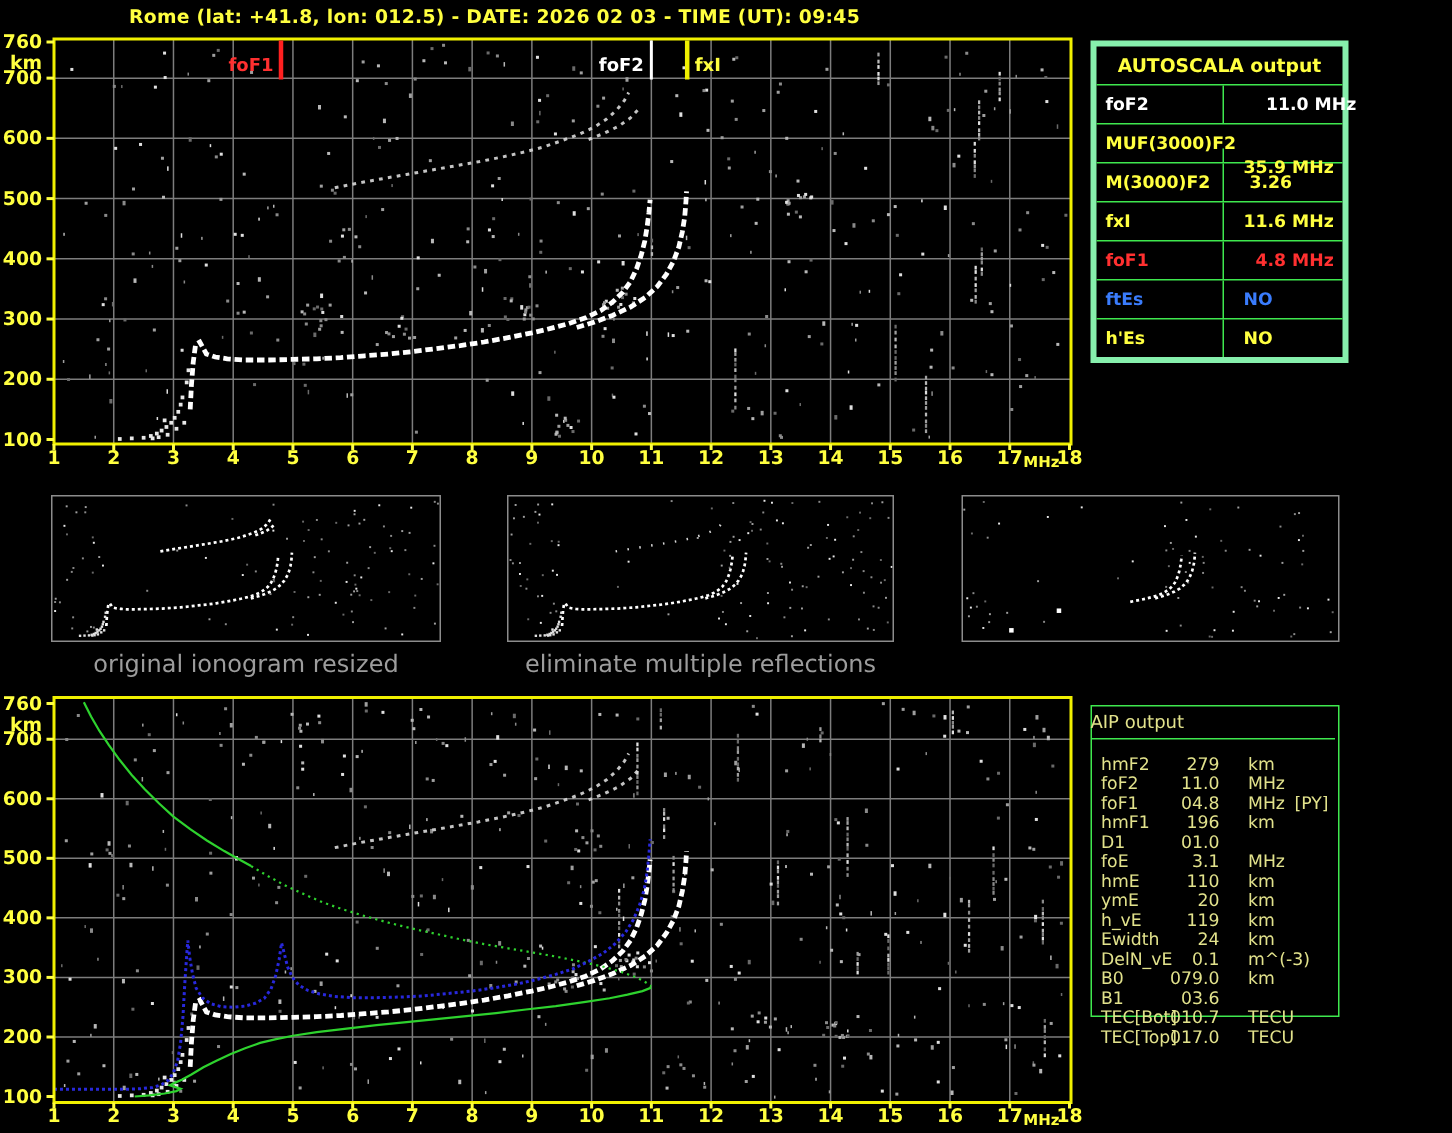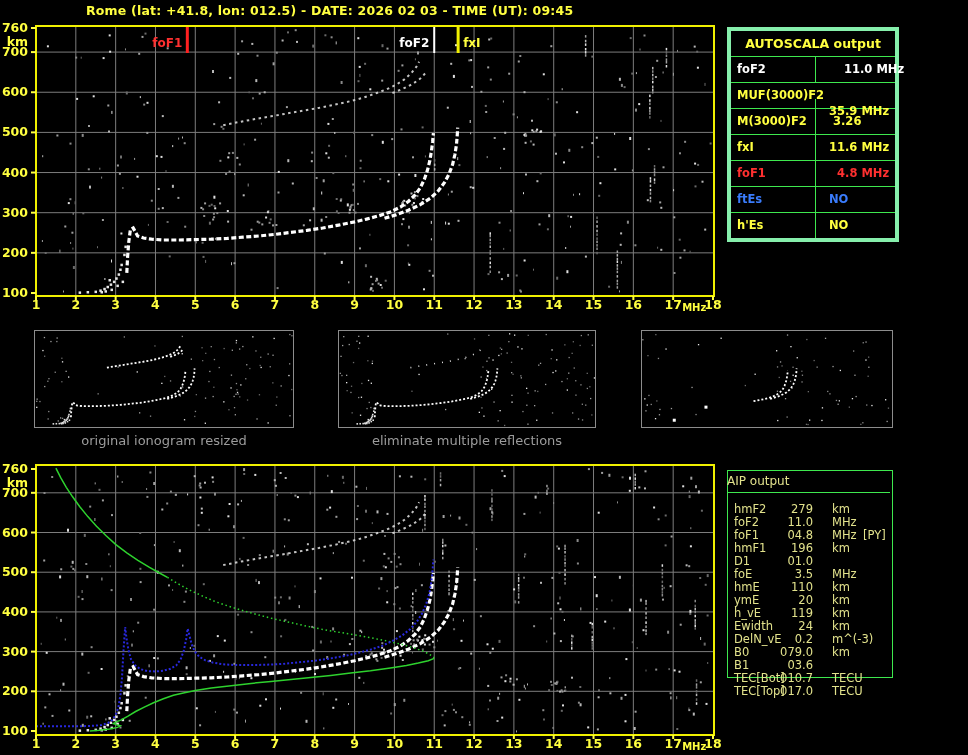--- a/index.html
+++ b/index.html
@@ -14,21 +14,21 @@
   .as-header{height:25px;line-height:25px;text-align:center;color:#ffff40;font-weight:bold;font-size:12.5px;border-bottom:1px solid #3ee84e;}
   .as-row{height:25px;line-height:25px;border-bottom:1px solid #3ee84e;position:relative;font-weight:bold;font-size:11.5px;}
   .as-row:last-child{border-bottom:none;}
   .as-label{position:absolute;left:6px;top:0;white-space:pre;}
   .as-val{position:absolute;left:84px;right:0;top:0;bottom:0;border-left:1px solid #3ee84e;padding-left:13px;white-space:pre;}
   
   .thumb{border:1px solid #8c8c8c;background:#000;}
   #thumb1{left:34px;top:330px;}
   #thumb2{left:338px;top:330px;}
   #thumb3{left:641px;top:330px;}
-  .caption{position:absolute;top:433px;color:#9c9c9c;font-size:13px;text-align:center;}
+  .caption{position:absolute;top:433px;color:#9c9c9c;font-size:16px;text-align:center;}
   #cap1{left:34px;width:260px;}
   #cap2{left:338px;width:258px;}
   #cap3{left:641px;width:252px;}
   
   #aip-border{position:absolute;left:727px;top:470px;width:164px;height:206px;border:1px solid #3ee84e;}
   #aip-title{position:absolute;left:727px;top:474px;width:164px;text-align:left;color:#e2e28c;font-size:12px;}
   #aip-sep{position:absolute;left:728px;top:492px;width:162px;height:1px;background:#3ee84e;}
   #aip-rows{position:absolute;left:727px;top:503px;width:172px;color:#e2e28c;font-size:11.5px;}
   .aip-row{position:absolute;left:0;height:13px;line-height:13px;width:172px;white-space:pre;}
   .aip-label{position:absolute;left:7px;}
@@ -1742,24 +1742,24 @@
 
   <div id="aip-border"></div>
   <div id="aip-title">AIP output</div>
   <div id="aip-sep"></div>
   <div id="aip-rows">
       <div class="aip-row" style="top: 0px;"><span class="aip-label">hmF2</span><span class="aip-val">279</span><span class="aip-unit">km</span></div>
       <div class="aip-row" style="top: 13px;"><span class="aip-label">foF2</span><span class="aip-val">11.0</span><span class="aip-unit">MHz</span></div>
       <div class="aip-row" style="top: 26px;"><span class="aip-label">foF1</span><span class="aip-val">04.8</span><span class="aip-unit">MHz</span><span class="aip-note">[PY]</span></div>
       <div class="aip-row" style="top: 39px;"><span class="aip-label">hmF1</span><span class="aip-val">196</span><span class="aip-unit">km</span></div>
       <div class="aip-row" style="top: 52px;"><span class="aip-label">D1</span><span class="aip-val">01.0</span></div>
-      <div class="aip-row" style="top: 65px;"><span class="aip-label">foE</span><span class="aip-val">3.5</span><span class="aip-unit">MHz</span></div>
+      <div class="aip-row" style="top: 65px;"><span class="aip-label">foE</span><span class="aip-val">3.1</span><span class="aip-unit">MHz</span></div>
       <div class="aip-row" style="top: 78px;"><span class="aip-label">hmE</span><span class="aip-val">110</span><span class="aip-unit">km</span></div>
       <div class="aip-row" style="top: 91px;"><span class="aip-label">ymE</span><span class="aip-val">20</span><span class="aip-unit">km</span></div>
       <div class="aip-row" style="top: 104px;"><span class="aip-label">h_vE</span><span class="aip-val">119</span><span class="aip-unit">km</span></div>
       <div class="aip-row" style="top: 117px;"><span class="aip-label">Ewidth</span><span class="aip-val">24</span><span class="aip-unit">km</span></div>
-      <div class="aip-row" style="top: 130px;"><span class="aip-label">DelN_vE</span><span class="aip-val">0.2</span><span class="aip-unit">m^(-3)</span></div>
+      <div class="aip-row" style="top: 130px;"><span class="aip-label">DelN_vE</span><span class="aip-val">0.1</span><span class="aip-unit">m^(-3)</span></div>
       <div class="aip-row" style="top: 143px;"><span class="aip-label">B0</span><span class="aip-val">079.0</span><span class="aip-unit">km</span></div>
       <div class="aip-row" style="top: 156px; text-decoration: underline;"><span class="aip-label">B1</span><span class="aip-val">03.6</span></div>
       <div class="aip-row" style="top: 169px;"><span class="aip-label">TEC[Bot]</span><span class="aip-val">010.7</span><span class="aip-unit">TECU</span></div>
       <div class="aip-row" style="top: 182px;"><span class="aip-label">TEC[Top]</span><span class="aip-val">017.0</span><span class="aip-unit">TECU</span></div>
     </div>
 </div>
 
 </body></html>

